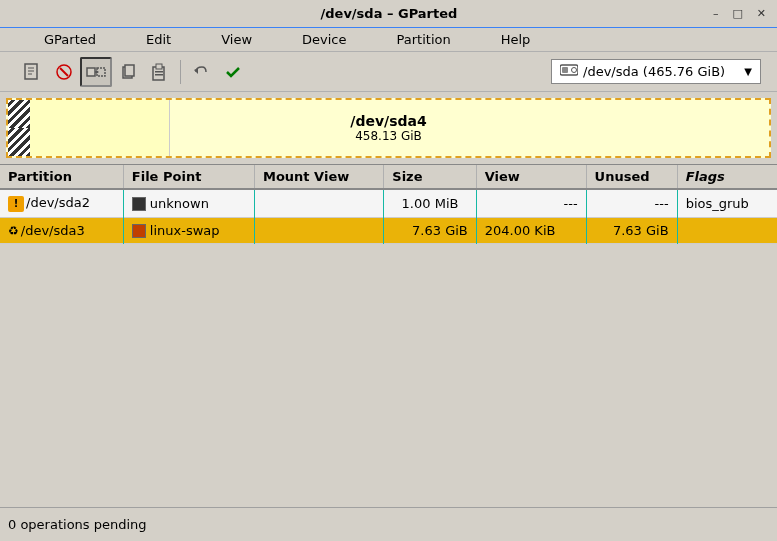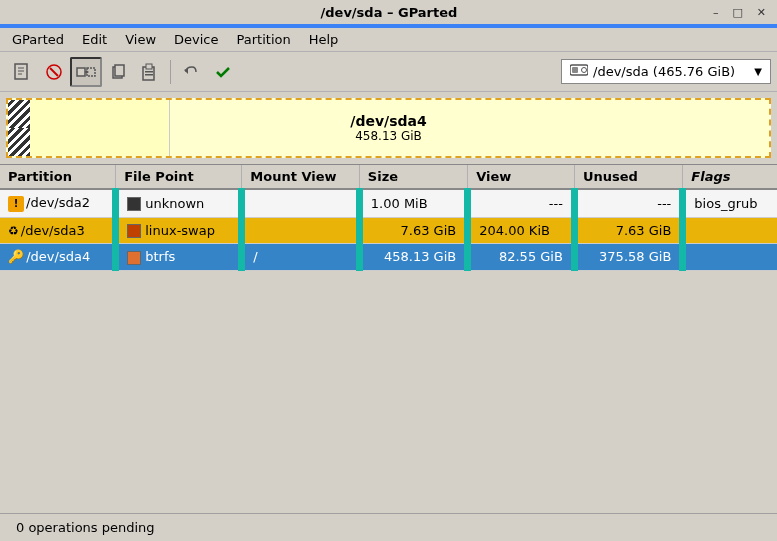--- a/index.html
+++ b/index.html
@@ -15,21 +15,21 @@
     }
 
     
     #title-bar {
       background: #d4d0c8;
       display: flex;
       align-items: center;
       justify-content: space-between;
       padding: 4px 8px;
       height: 28px;
-      border-bottom: 4px solid #3b82f6;
+      border-bottom: 1px solid #3b82f6;
     }
     #title-bar-spacer { width: 60px; }
     #title-text {
       font-size: 13px;
       font-weight: bold;
       color: #000;
     }
     #window-controls {
       display: flex;
       gap: 8px;
@@ -51,28 +51,29 @@
       height: 24px;
       border-bottom: 1px solid #b0b0b0;
       gap: 2px;
     }
     .menu-item {
       padding: 2px 8px;
       font-size: 13px;
       color: #000;
       cursor: pointer;
       border-radius: 2px;
+      margin-left: 32px;
     }
 
     
     #toolbar {
       background: #d4d0c8;
       display: flex;
       align-items: center;
-      padding: 3px 6px;
+      padding: 3px 16px;
       height: 40px;
       border-bottom: 1px solid #b0b0b0;
     }
     .tb-btn {
       width: 32px;
       height: 30px;
       border: 1px solid transparent;
       background: transparent;
       cursor: pointer;
       display: flex;
@@ -175,21 +176,21 @@
       border-bottom: 1px solid #ccc;
       background: #eab308;
     }
     tbody tr:nth-child(odd) { background: #f5f5f5; }
     tbody tr.selected {
       background: #3584c8 !important;
       color: #fff;
     }
     tbody td {
       padding: 5px 8px;
-      border-right: 7px solid #14b8a6;
+      border-right: 1px solid #14b8a6;
       white-space: nowrap;
     }
     tbody td:last-child { border-right: none; padding-left: 8px; }
     .fs-color-box {
       display: inline-block;
       width: 14px;
       height: 14px;
       margin-right: 4px;
       vertical-align: middle;
       border: 1px solid #666;
@@ -216,23 +217,23 @@
     .icon-recycle {
       display: inline-block;
       font-size: 12px;
       margin-right: 2px;
     }
 
     
     #status-bar {
       background: #d4d0c8;
       border-top: 1px solid #a0a0a0;
-      padding: 3px 16px;
-      font-size: 13px;
-      height: 28px;
+      padding: 3px 8px;
+      font-size: 13px;
+      height: 34px;
       display: flex;
       align-items: center;
     }
   </style>
 </head>
 <body>
 
 <div id="title-bar">
   <div id="title-bar-spacer"></div>
   <span id="title-text">/dev/sda – GParted</span>
@@ -337,42 +338,33 @@
         <th>View</th>
         <th>Unused</th>
         <th>Flags</th>
       </tr>
     </thead>
     <tbody id="table-body">
     <tr>
       <td><span class="icon-warning">!</span>/dev/sda2</td>
       <td><span class="fs-color-box" style="background:#333333;"></span>unknown</td>
       <td></td>
-      <td style="text-align:left;">1.00 MiB</td>
+      <td style="text-align:center;">1.00 MiB</td>
       <td style="text-align:right;">---</td>
       <td style="text-align:right;">---</td>
       <td>bios_grub</td>
     </tr>
         <tr>
       <td><span class="icon-recycle">♻</span>/dev/sda3</td>
       <td><span class="fs-color-box" style="background:#c04000;"></span>linux-swap</td>
       <td></td>
       <td style="text-align:right;">7.63 GiB</td>
       <td style="">204.00 KiB</td>
       <td style="text-align:right;">7.63 GiB</td>
       <td></td>
     </tr>
-        <tr class="selected">
-      <td><span class="icon-key">🔑</span>/dev/sda4</td>
-      <td><span class="fs-color-box" style="background:#e07030;"></span>btrfs</td>
-      <td>/</td>
-      <td style="text-align:right;">458.13 GiB</td>
-      <td style="text-align:right;">82.55 GiB</td>
-      <td style="text-align:right;">375.58 GiB</td>
-      <td></td>
-    </tr>
       </tbody>
   </table>
 </div>
 
 <div id="status-bar">
   <span>0 operations pending</span>
 </div>
 
 </body></html>

